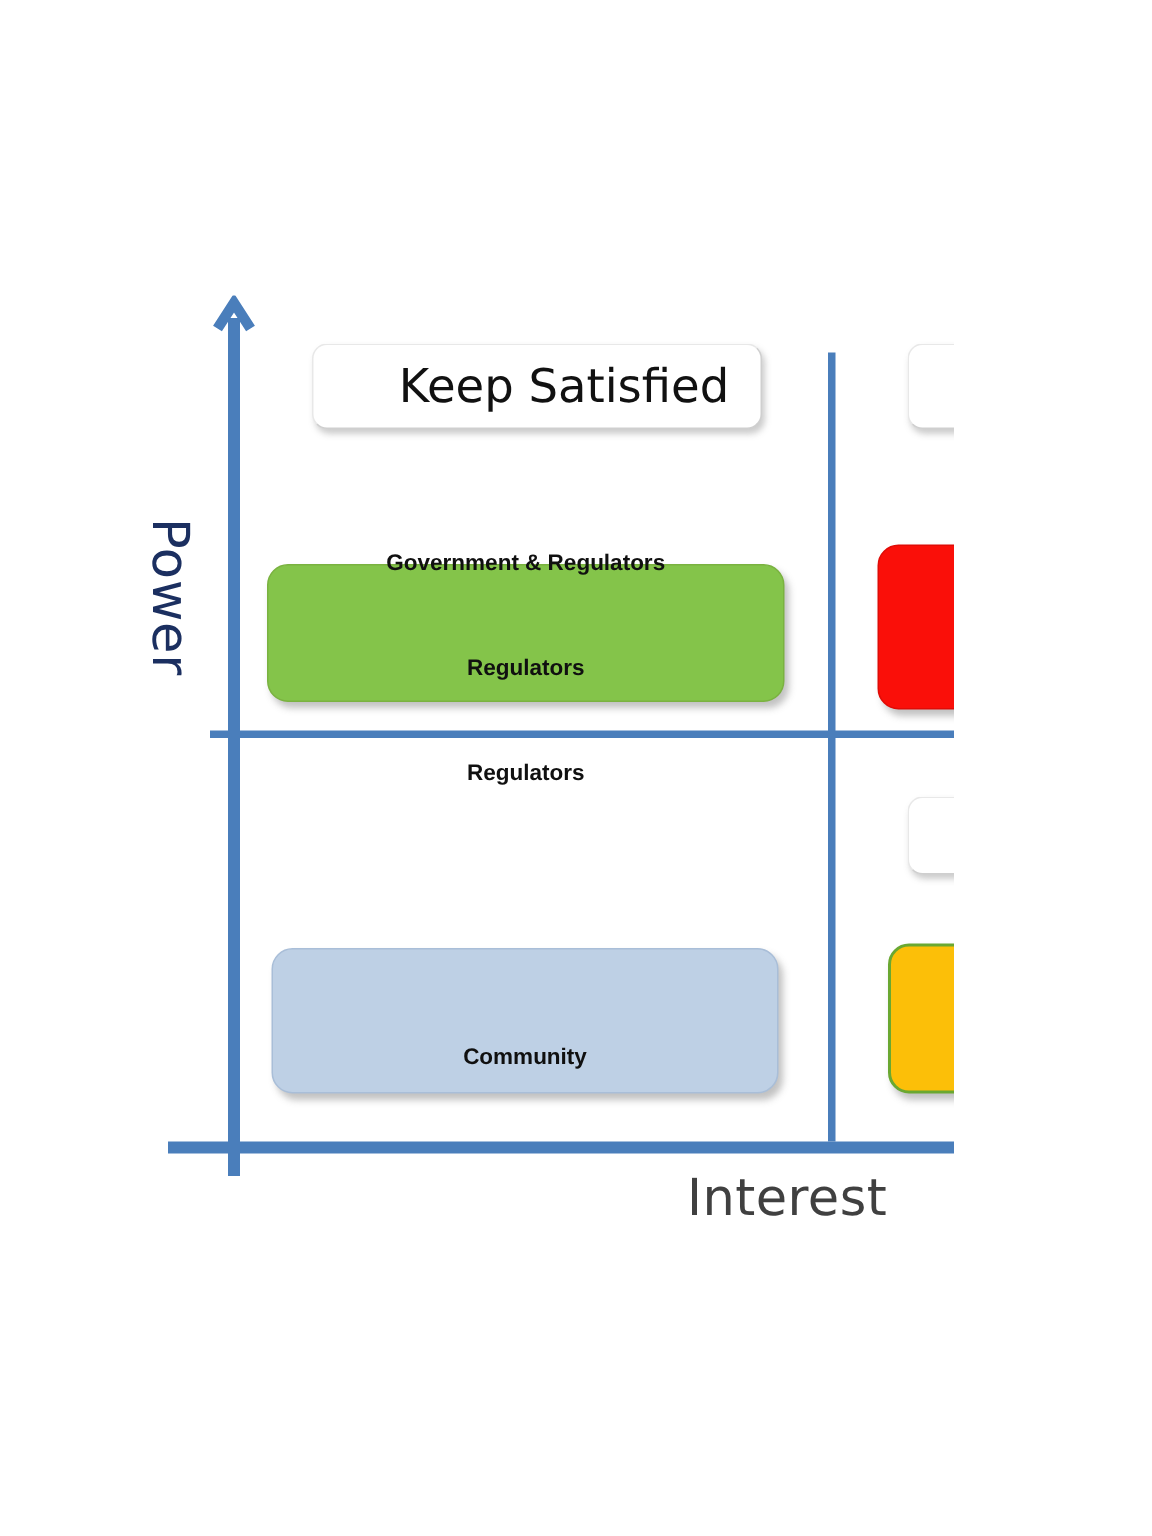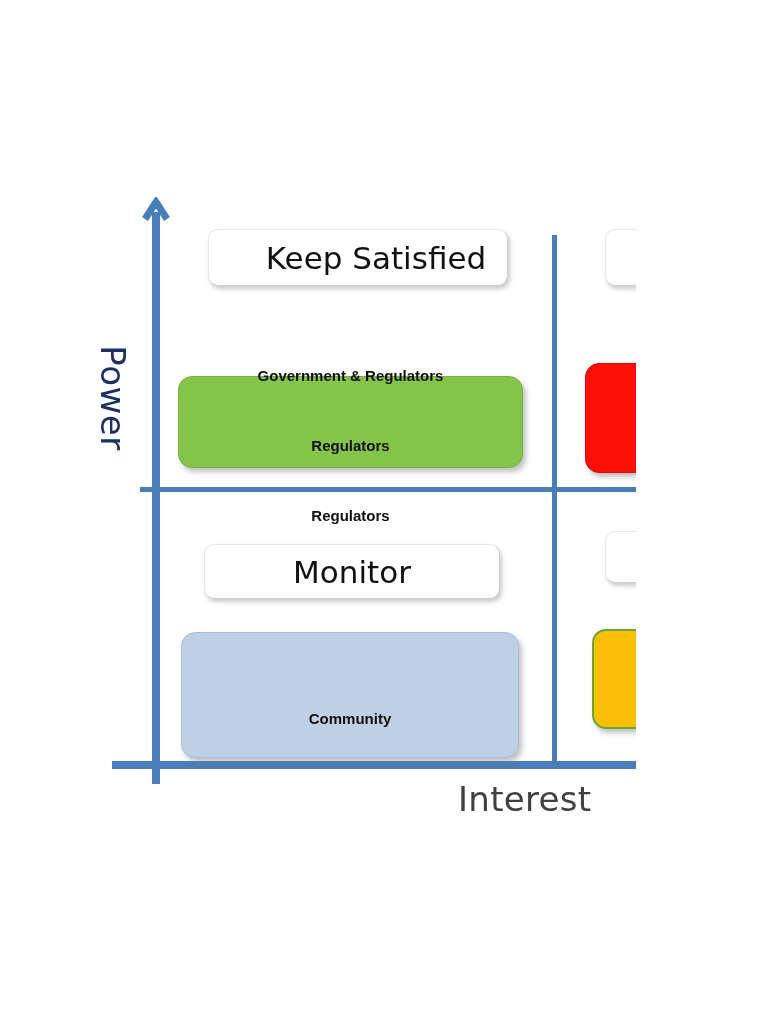--- a/index.html
+++ b/index.html
@@ -151,21 +151,21 @@
   #box-red {
     left: 585px; top: 363px; width: 150px; height: 110px;
     background: #fa0f09;
     border: 1px solid #e00b06;
   }
 
   #box-monitor { left: 204px; top: 544px; width: 296px; height: 55px; }
   #box-keep-informed { left: 605px; top: 531px; width: 150px; height: 52px; }
 
   #box-blue {
-    left: 181px; top: 632px; width: 338px; height: 126px;
+    left: 181px; top: 632px; width: 338px; height: 97px;
     background: #bed0e5;
     border: 1px solid #a9bed8;
   }
   #box-amber {
     left: 592px; top: 629px; width: 150px; height: 100px;
     background: #fcbf08;
     border: 2px solid #6aa831;
     border-radius: 14px;
   }
 
@@ -205,21 +205,20 @@
   <div id="box-green" class="box group-box">
     <span class="box-line">Government &amp; Regulators</span>
     <span class="box-line">Regulators</span>
     <span class="box-line">Regulators</span>
   </div>
 
   <div id="box-manage-closely" class="box label-box"></div>
 
   <div id="box-red" class="box group-box"></div>
 
-  <div id="box-monitor" class="box label-box">Monitor</div>
 
   <div id="box-blue" class="box group-box">
     <span class="box-line">Community</span>
   </div>
 
   <div id="box-keep-informed" class="box label-box"></div>
 
   <div id="box-amber" class="box group-box"></div>
 
   <div id="crop-mask"></div>

